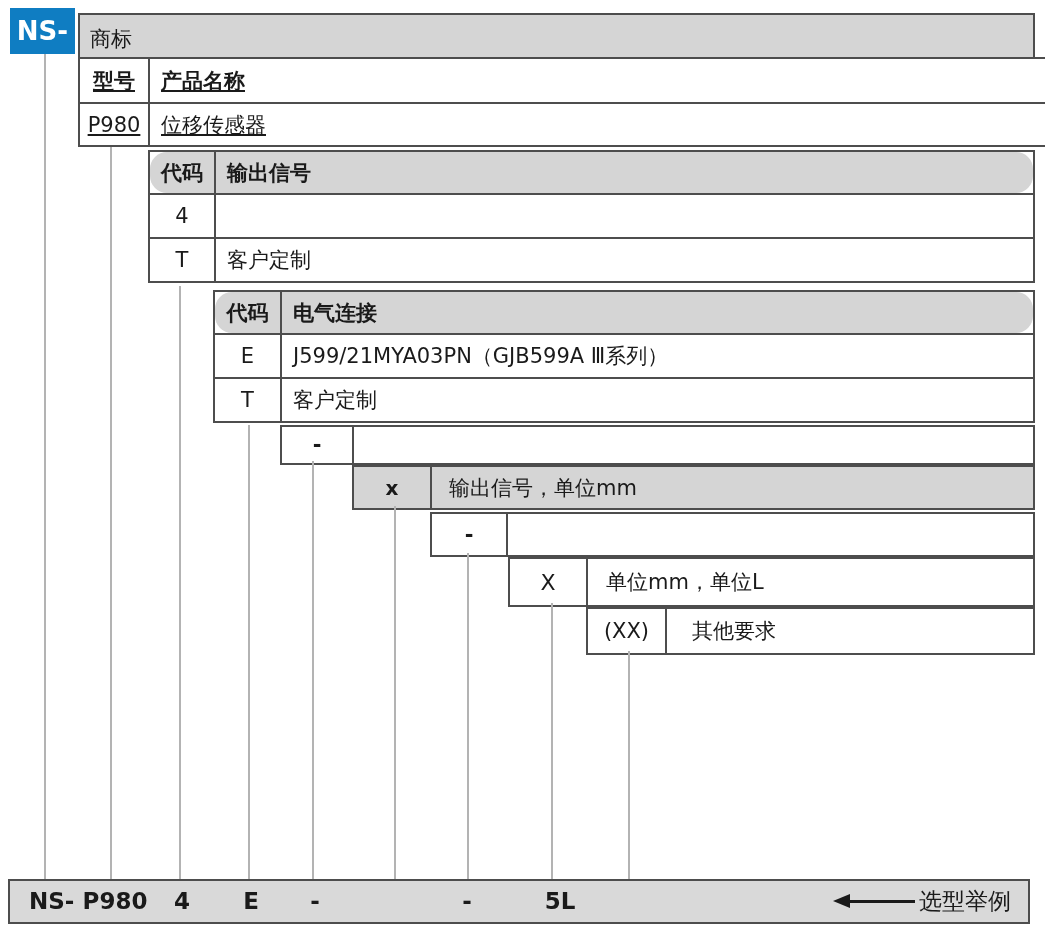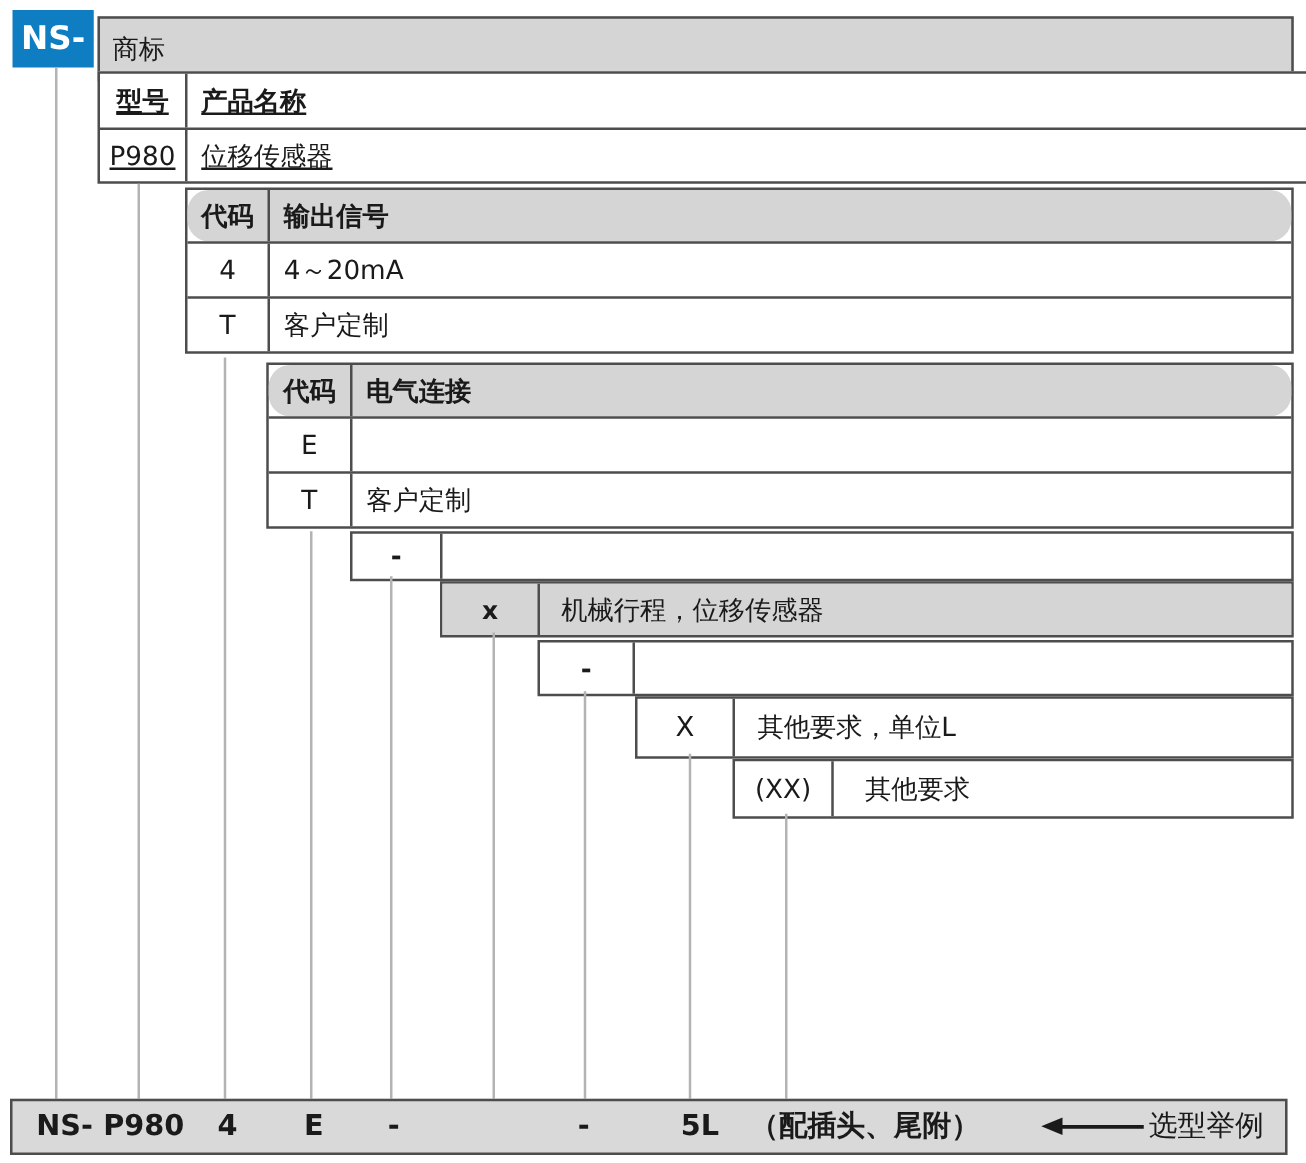--- a/index.html
+++ b/index.html
@@ -114,67 +114,67 @@
     </div>
   </div>
 
   <div class="abs tbl signal-tbl">
     <div class="trow hdr">
       <div class="c1">代码</div>
       <div class="c2">输出信号</div>
     </div>
     <div class="trow">
       <div class="c1">4</div>
-      <div class="c2">4～20mA</div>
     </div>
     <div class="trow">
       <div class="c1">T</div>
       <div class="c2">客户定制</div>
     </div>
   </div>
 
   <div class="abs tbl elec-tbl">
     <div class="trow hdr">
       <div class="c1">代码</div>
       <div class="c2">电气连接</div>
     </div>
     <div class="trow">
       <div class="c1">E</div>
+      <div class="c2">J599/21MYA03PN（GJB599A Ⅲ系列）</div>
     </div>
     <div class="trow">
       <div class="c1">T</div>
       <div class="c2">客户定制</div>
     </div>
   </div>
 
   <div class="abs tbl sep1">
     <div class="trow">
       <div class="c1">-</div>
       <div class="c2"></div>
     </div>
   </div>
 
   <div class="abs tbl stroke-tbl">
     <div class="trow grayrow">
       <div class="c1">x</div>
-      <div class="c2">机械行程，位移传感器</div>
+      <div class="c2">输出信号，单位mm</div>
     </div>
   </div>
 
   <div class="abs tbl sep2">
     <div class="trow">
       <div class="c1">-</div>
       <div class="c2"></div>
     </div>
   </div>
 
   <div class="abs tbl range-tbl">
     <div class="trow">
       <div class="c1">X</div>
-      <div class="c2">其他要求，单位L</div>
+      <div class="c2">单位mm，单位L</div>
     </div>
   </div>
 
   <div class="abs tbl other-tbl">
     <div class="trow">
       <div class="c1">(XX)</div>
       <div class="c2">其他要求</div>
     </div>
   </div>
 
@@ -189,19 +189,18 @@
   <div class="vline" style="left:628px;top:651px;height:228px;"></div>
 
   <div class="abs exbar">
     <span class="expart" style="left:19px;">NS-</span>
     <span class="expart ctr" style="left:105px;">P980</span>
     <span class="expart ctr" style="left:172px;">4</span>
     <span class="expart ctr" style="left:241px;">E</span>
     <span class="expart ctr" style="left:305px;">-</span>
     <span class="expart ctr" style="left:457px;">-</span>
     <span class="expart ctr" style="left:550px;">5L</span>
-    <span class="expart" style="left:590px;">（配插头、尾附）</span>
     <div class="arrow-head"></div>
     <div class="arrow-shaft"></div>
     <span class="excaption" style="left:909px;">选型举例</span>
   </div>
 
 </div>
 
 </body></html>

